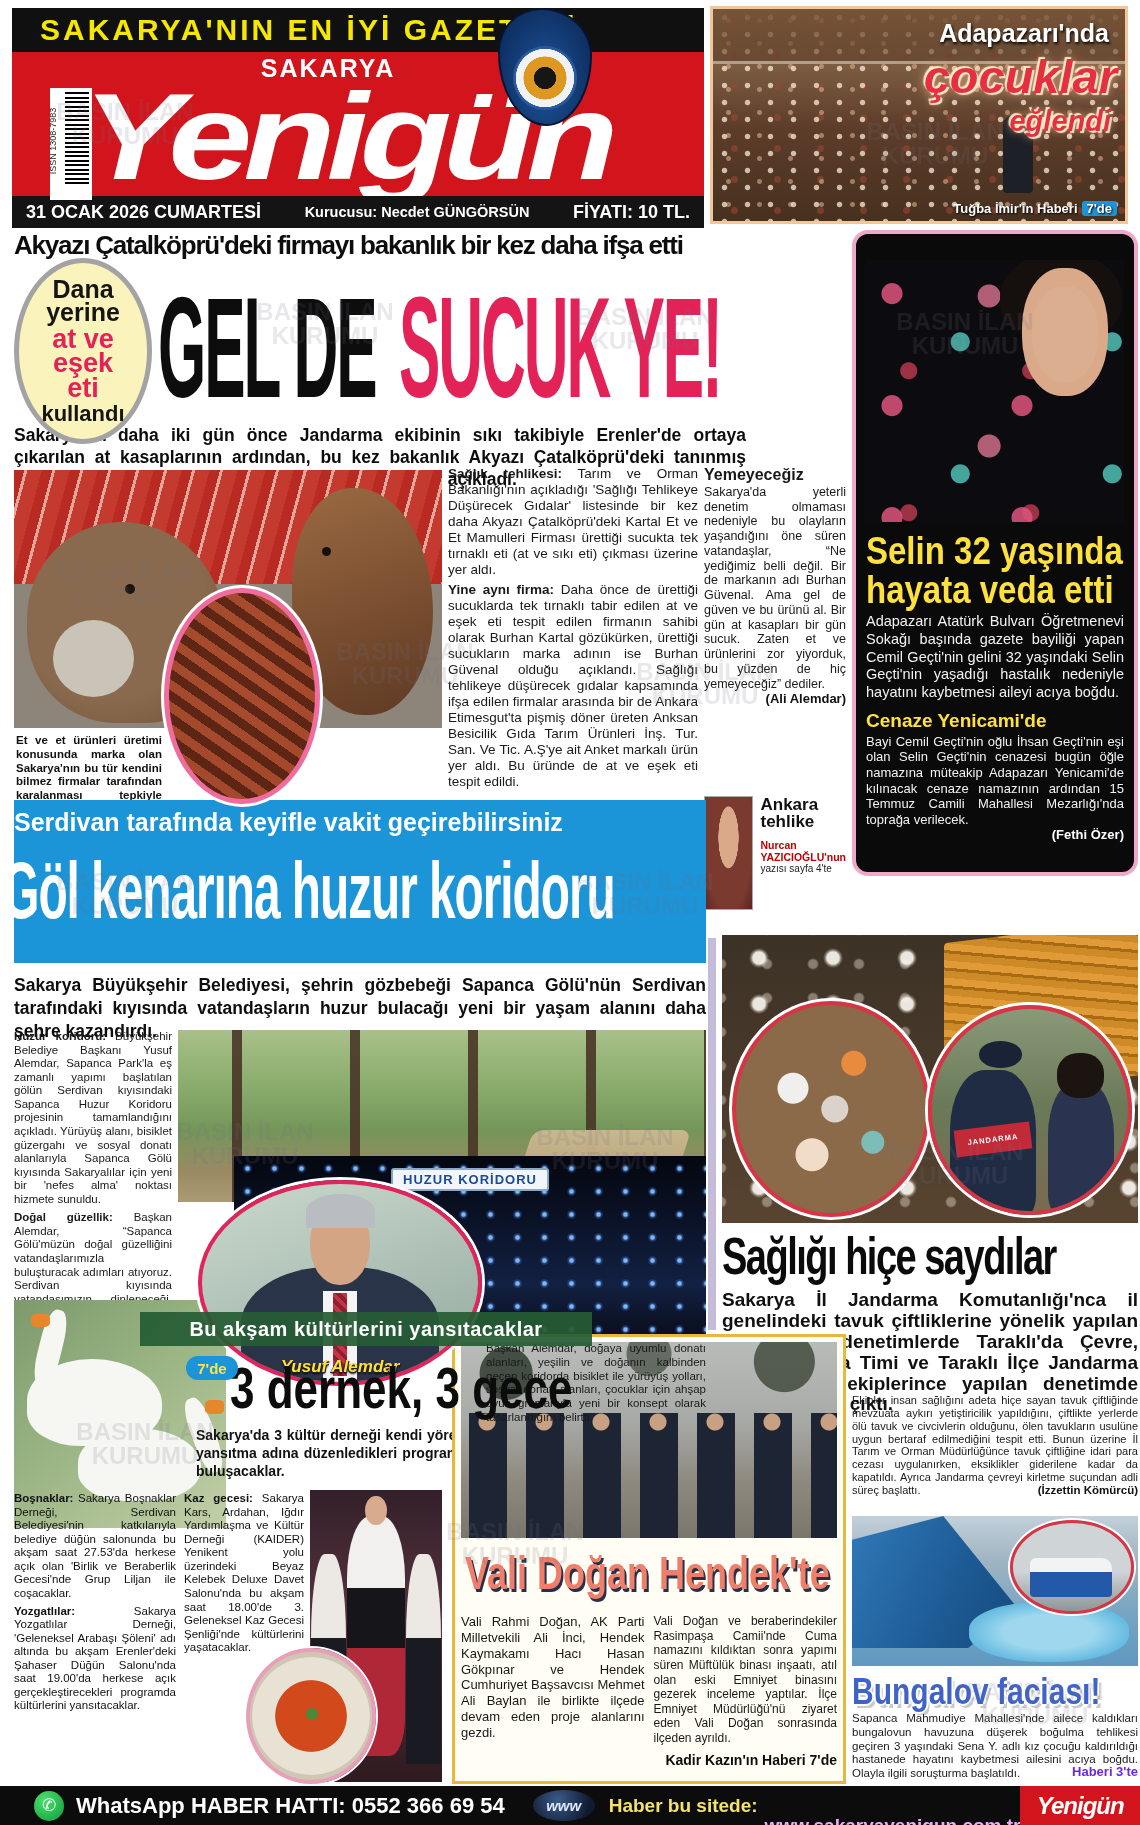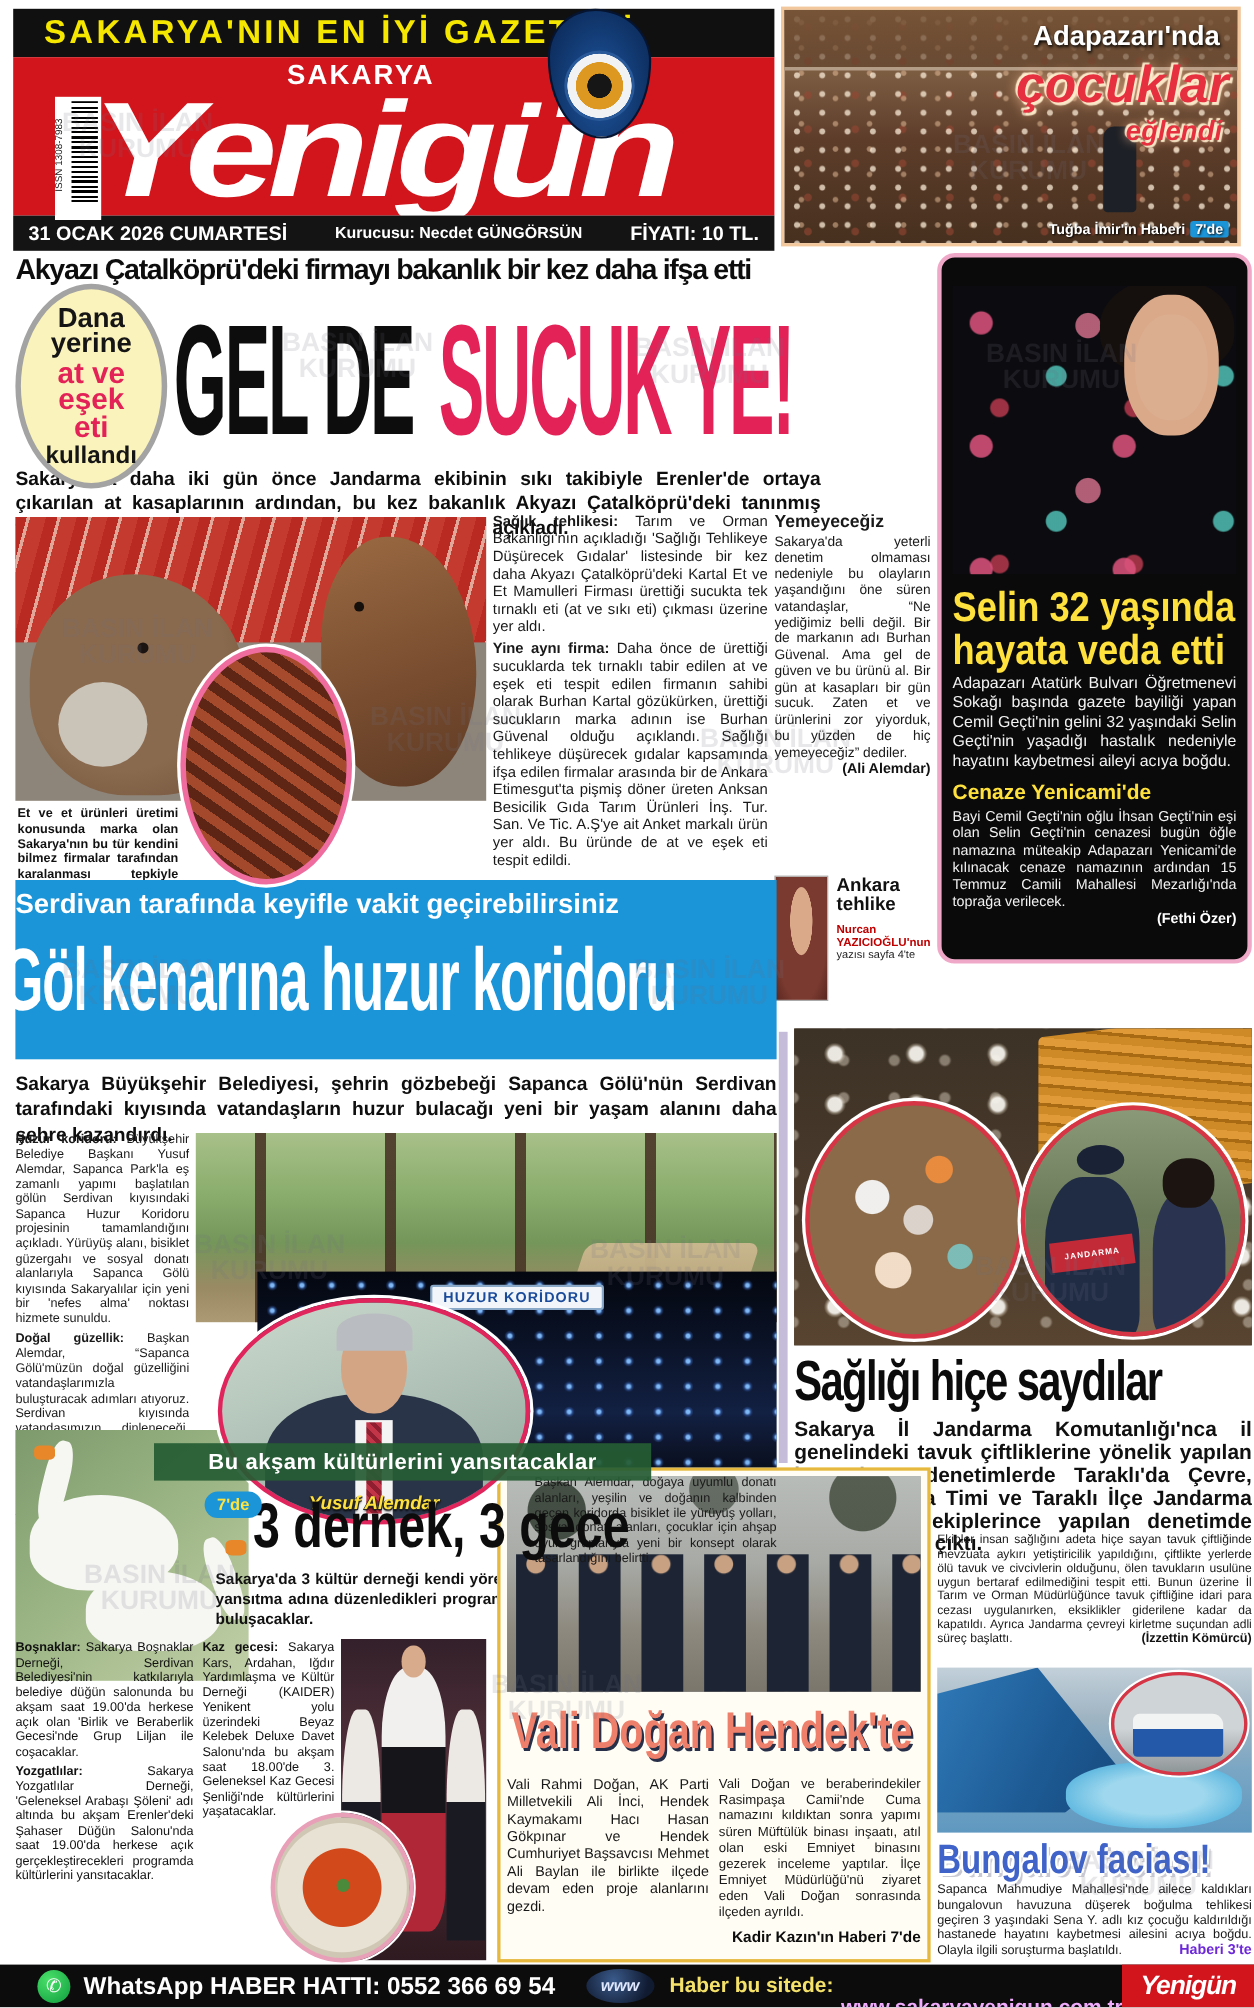--- a/index.html
+++ b/index.html
@@ -40,21 +40,21 @@
         radial-gradient(circle,rgba(150,70,50,.6) 3px,transparent 4px),
         linear-gradient(180deg,#6d4c34 0%,#7d5d42 26%,#5d3d2a 56%,#47301f 100%);
       background-size:23px 17px,31px 23px,43px 31px,100% 100%;}
   .tp-balcony{position:absolute;left:0;top:0;right:0;height:52px;
       background:linear-gradient(180deg,rgba(120,85,55,.9),rgba(90,60,40,.55));border-bottom:3px solid rgba(240,230,215,.5);}
   .tp-performer{position:absolute;right:92px;bottom:28px;width:30px;height:78px;background:#1d2026;border-radius:10px 10px 4px 4px;}
   .tp-kicker{position:absolute;right:16px;top:10px;color:#fff;font-size:25px;font-weight:900;
       text-shadow:1px 2px 3px #000;z-index:3;}
   .tp-script1{position:absolute;right:8px;top:40px;color:#e6303f;font-size:47px;font-weight:900;font-style:italic;z-index:3;
       text-shadow:-2px -2px 1px rgba(255,238,205,.95),2px 2px 1px rgba(255,238,205,.95),0 0 12px rgba(255,190,150,.95);}
-  .tp-script2{position:absolute;right:14px;top:96px;color:#e6303f;font-size:25px;font-weight:900;font-style:italic;z-index:3;
+  .tp-script2{position:absolute;right:14px;top:96px;color:#e6303f;font-size:29px;font-weight:900;font-style:italic;z-index:3;
       text-shadow:-2px -2px 1px rgba(255,238,205,.95),2px 2px 1px rgba(255,238,205,.95),0 0 10px rgba(255,190,150,.95);}
   .tp-credit{position:absolute;right:8px;bottom:5px;color:#fff;font-size:13px;font-weight:800;text-shadow:1px 1px 2px #000;z-index:3;}
   .tp-credit .pg{background:#1b94d8;padding:0 5px;border-radius:3px;margin-left:4px;display:inline-block;}
 
   
   .strip-headline{left:14px;top:230px;width:732px;height:34px;font-size:26px;font-weight:700;
       letter-spacing:-1.2px;white-space:nowrap;overflow:hidden;color:#0d0d0d;}
   .badge{left:14px;top:258px;width:138px;height:186px;background:#fbf3bc;border:5px solid #a3a3a3;
       border-radius:50%;display:flex;flex-direction:column;justify-content:center;align-items:center;
       text-align:center;line-height:.92;box-sizing:border-box;z-index:2;}
@@ -434,21 +434,21 @@
     <div class="g-neck gn1"></div>
     <div class="g-beak gb1"></div>
     <div class="g-body g2"></div>
     <div class="g-neck gn2"></div>
     <div class="g-beak gb2"></div>
   </div>
   <div class="abs dernek-banner">Bu akşam kültürlerini yansıtacaklar</div>
   <div class="abs dernek-headline">3 dernek, 3 gece</div>
   <div class="abs dernek-intro">Sakarya'da 3 kültür derneği kendi yörelerine ait kültürlerini yansıtma adına düzenledikleri programlarda hemşerileriyle buluşacaklar.</div>
   <div class="abs dernek-col1">
-    <p><span class="lead-in">Boşnaklar:</span> <span>Sakarya Boşnaklar Derneği, Serdivan Belediyesi'nin katkılarıyla belediye düğün salonunda bu akşam saat 19.00'da herkese açık olan 'Birlik ve Beraberlik Gecesi'nde Grup Liljan ile coşacaklar.</span></p>
+    <p><span class="lead-in">Boşnaklar:</span> <span>Sakarya Boşnaklar Derneği, Serdivan Belediyesi'nin katkılarıyla belediye düğün salonunda bu akşam saat 27.53'da herkese açık olan 'Birlik ve Beraberlik Gecesi'nde Grup Liljan ile coşacaklar.</span></p>
     <p><span class="lead-in">Yozgatlılar:</span> <span>Sakarya Yozgatlılar Derneği, 'Geleneksel Arabaşı Şöleni' adı altında bu akşam Erenler'deki Şahaser Düğün Salonu'nda saat 19.00'da herkese açık gerçekleştirecekleri programda kültürlerini yansıtacaklar.</span></p>
   </div>
   <div class="abs dernek-col2">
     <p><span class="lead-in">Kaz gecesi:</span> <span>Sakarya Kars, Ardahan, Iğdır Yardımlaşma ve Kültür Derneği (KAIDER) Yenikent yolu üzerindeki Beyaz Kelebek Deluxe Davet Salonu'nda bu akşam saat 18.00'de 3. Geleneksel Kaz Gecesi Şenliği'nde kültürlerini yaşatacaklar.</span></p>
   </div>
   <div class="abs dancers-photo">
     <div class="d-side1"></div>
     <div class="d-side2"></div>
     <div class="d-mid"></div>
     <div class="d-head dh1"></div>

